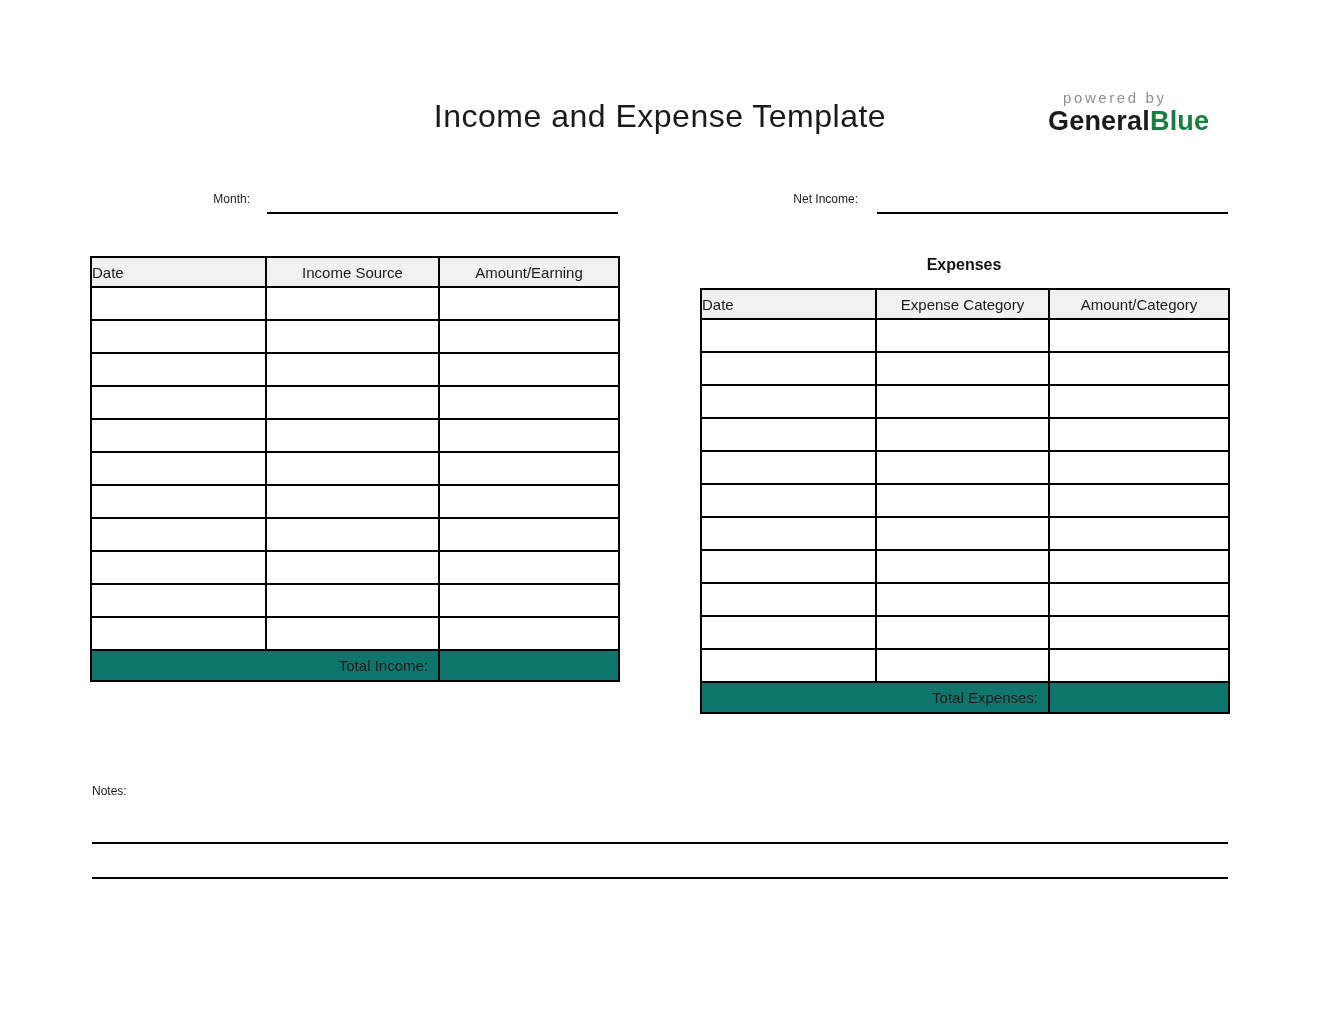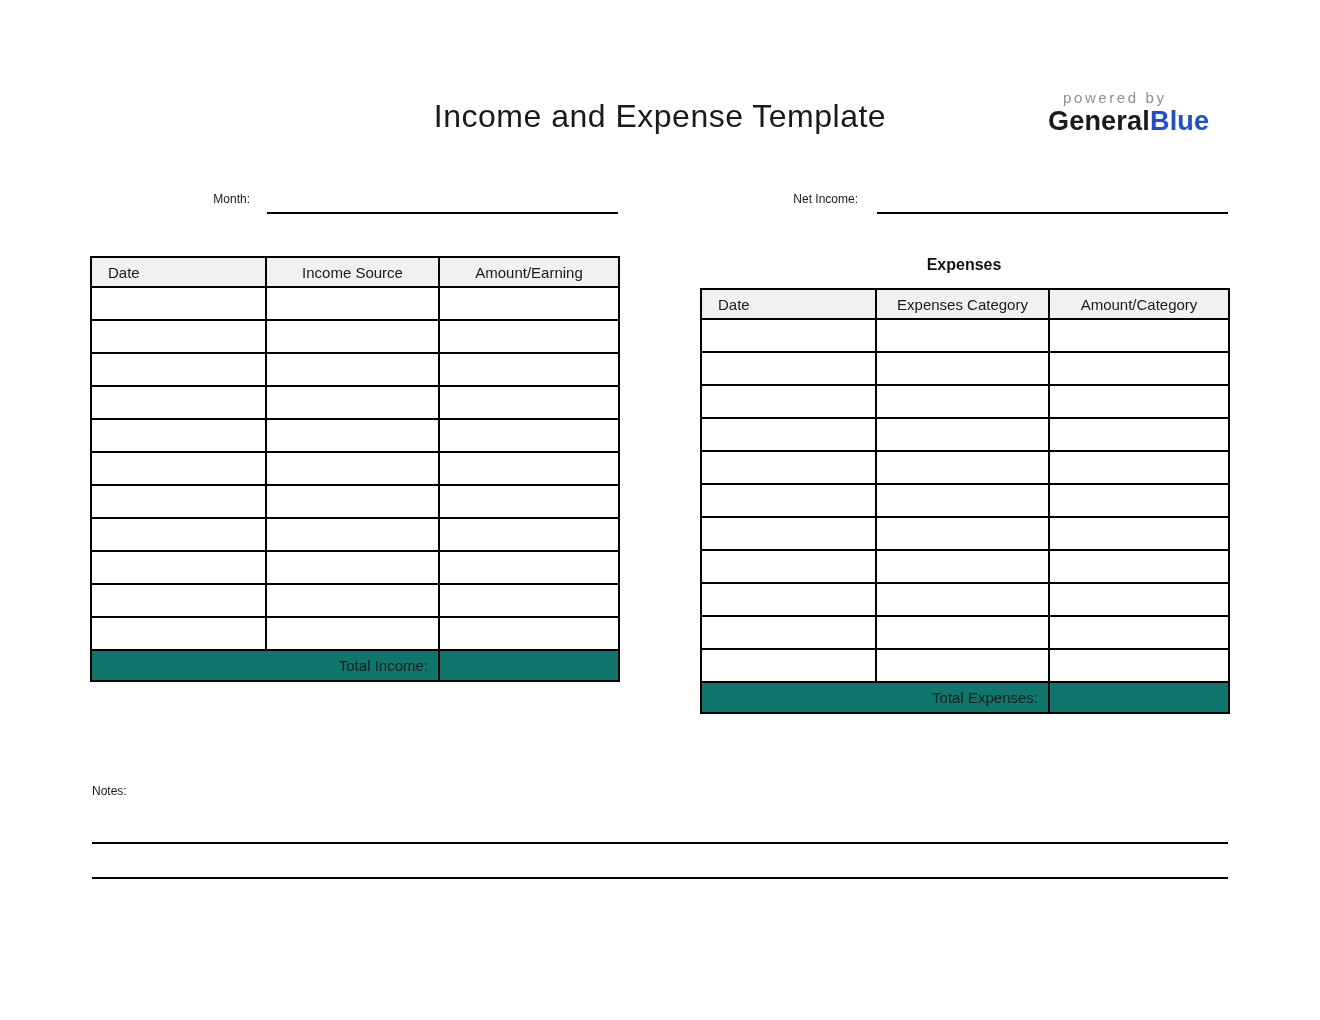--- a/index.html
+++ b/index.html
@@ -45,21 +45,21 @@
     padding-left: 15px;
     line-height: 16px;
   }
   .brand .brandname {
     font-size: 27px;
     font-weight: 600;
     line-height: 31px;
     color: #1b1b1b;
     letter-spacing: 0.2px;
   }
-  .brand .brandname .blue { color: #1d4ed8; }
+  .brand .brandname .blue { color: #15803d; }
 
   
   .field-label {
     position: absolute;
     top: 192px;
     width: 152px;
     text-align: right;
     font-size: 12px;
     color: #1a1a1a;
   }
@@ -106,21 +106,21 @@
   col.c1 { width: 175px; }
   col.c2 { width: 173px; }
   col.c3 { width: 180px; }
   thead th {
     background: #f1f1f1;
     height: 30px;
     text-align: center;
   }
   thead th.col-date {
     text-align: left;
-    padding-left: 16px;
+    padding-left: 0;
   }
   tbody td {
     background: #ffffff;
     height: 33px;
   }
   tfoot td {
     background: #0f766e;
     height: 31px;
   }
   tfoot td.total-label {
@@ -248,21 +248,21 @@
     <div class="table-title">Expenses</div>
     <table>
       <colgroup>
           <col class="c1">
           <col class="c2">
           <col class="c3">
         </colgroup>
       <thead>
         <tr>
           <th class="col-date">Date</th>
-          <th>Expenses Category</th>
+          <th>Expense Category</th>
           <th>Amount/Category</th>
         </tr>
       </thead>
       <tbody>
           <tr>
             <td></td>
             <td></td>
             <td></td>
           </tr>
           <tr>

